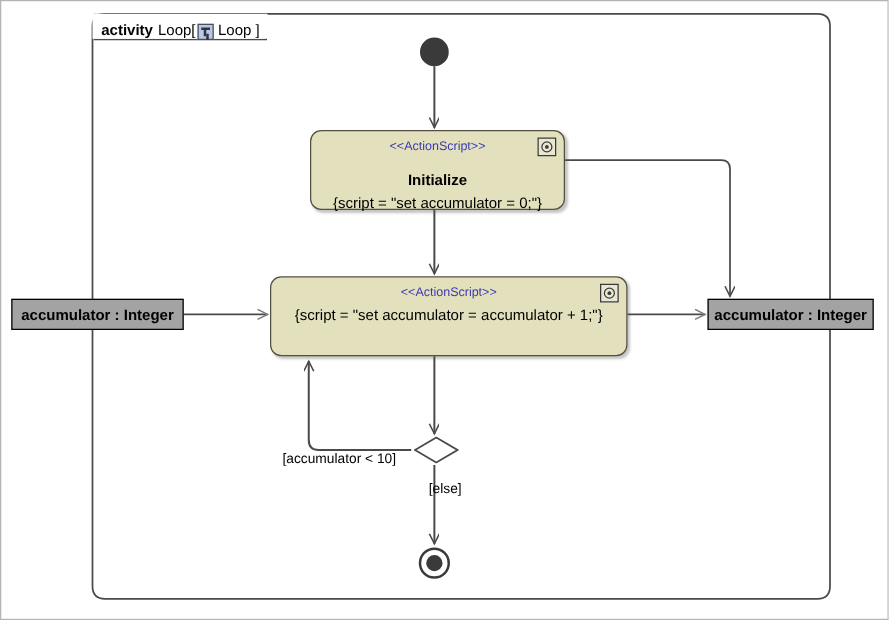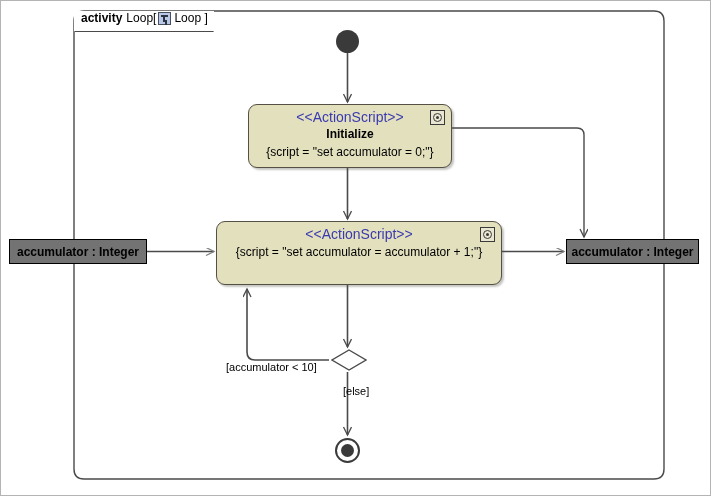--- a/index.html
+++ b/index.html
@@ -31,21 +31,21 @@
   #frame-layer { z-index: 1; }
 
   
   .frame-label {
     position: absolute;
     left: 73px;
     top: 10px;
     height: 20px;
     z-index: 4;
     display: flex;
-    align-items: flex-start;
+    align-items: flex-end;
     padding: 0 6px 0 7px;
     box-sizing: border-box;
     white-space: nowrap;
     font-size: 12px;
     color: #000000;
     background: #ffffff;
   }
   .frame-label .kw {
     font-weight: bold;
     margin-right: 4px;
@@ -84,29 +84,29 @@
     background: #e3e0be;
     border: 1px solid #555044;
     border-radius: 9px;
     box-sizing: border-box;
     text-align: center;
     color: #000000;
     box-shadow: 2px 2px 2px rgba(90,90,80,0.35);
   }
   .action-node .stereotype {
     color: #3a3ab0;
-    font-size: 14px;
+    font-size: 10px;
     line-height: 15px;
     margin-top: 5px;
   }
   .action-node .node-name {
     font-weight: bold;
     font-size: 12px;
     line-height: 16px;
-    margin-top: 1px;
+    margin-top: 11px;
   }
   .action-node .node-body {
     font-size: 12px;
     line-height: 16px;
     margin-top: 2px;
   }
   .action-node .corner-icon {
     position: absolute;
     right: 6px;
     top: 5px;
@@ -132,21 +132,21 @@
     border-radius: 50%;
   }
 
   #node-initialize { left: 247px; top: 103px; width: 204px; height: 64px; }
   #node-loop       { left: 215px; top: 220px; width: 286px; height: 64px; }
 
   
   .param-node {
     position: absolute;
     z-index: 3;
-    background: #737373;
+    background: #a3a3a3;
     border: 1px solid #000000;
     box-sizing: border-box;
     display: flex;
     align-items: center;
     justify-content: center;
     font-size: 12px;
     font-weight: bold;
     color: #000000;
     white-space: nowrap;
   }

